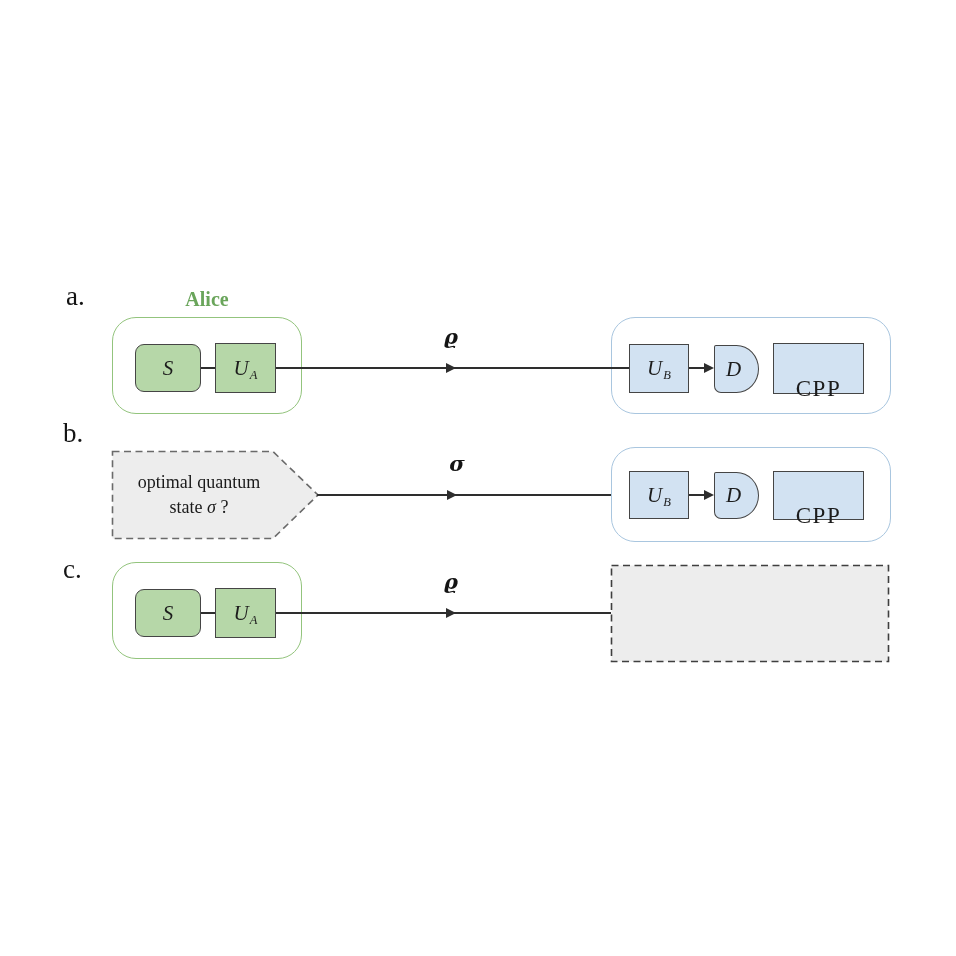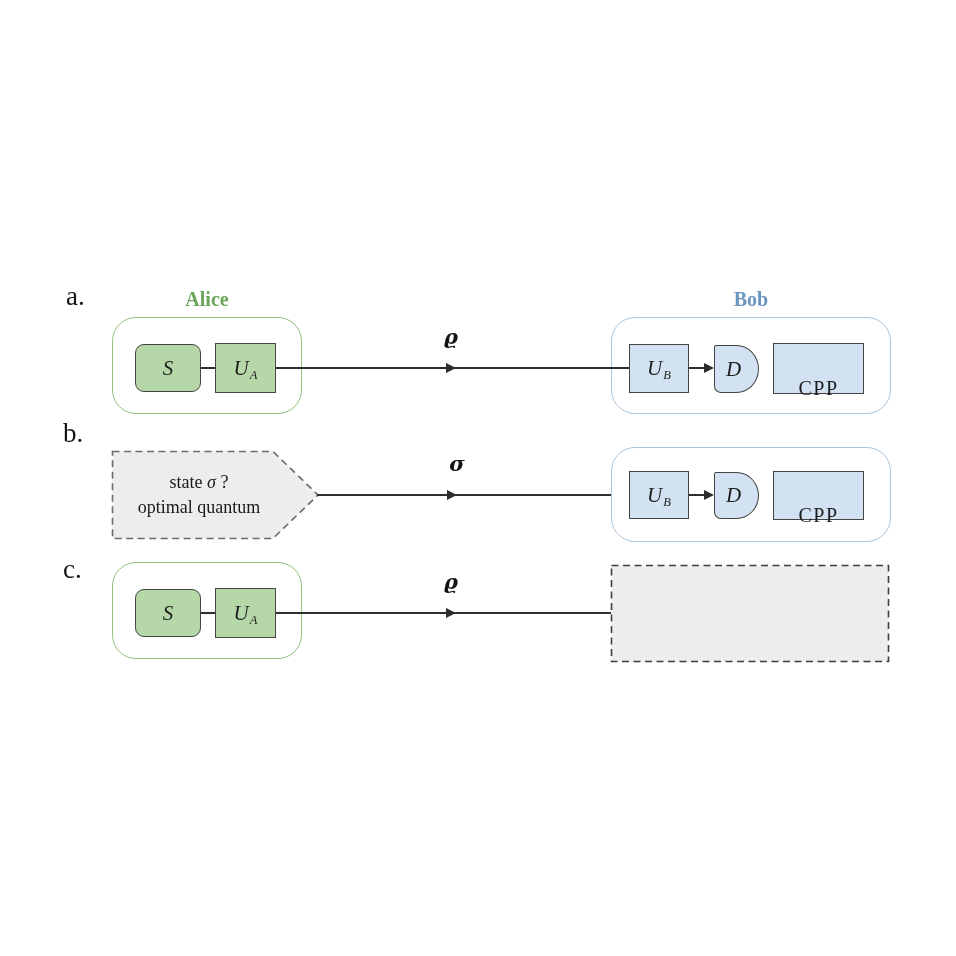--- a/index.html
+++ b/index.html
@@ -13,40 +13,39 @@
   .container{position:absolute;box-sizing:border-box;border-radius:24px;background:#ffffff;}
   .green-c{border:1.6px solid var(--alice-border);}
   .blue-c{border:1.6px solid var(--bob-border);}
   .chip{position:absolute;box-sizing:border-box;display:flex;align-items:center;justify-content:center;
         font-size:21px;font-style:italic;font-family:"Liberation Serif","DejaVu Serif",serif;}
   .green-chip{background:var(--alice-fill);border:1.6px solid var(--box-border);}
   .blue-chip{background:var(--bob-fill);border:1.6px solid var(--box-border);}
   .rounded{border-radius:9px;}
   .dshape{border-radius:2px 50% 50% 7px / 2px 50% 50% 7px;justify-content:flex-start;padding-left:11px;}
   .sub{font-size:12.5px;font-style:italic;transform:translateY(7px);margin-left:1px;display:inline-block;}
-  .cpp-text{font-style:normal;font-size:20px;letter-spacing:1.5px;margin-top:40px;}
+  .cpp-text{font-style:normal;font-size:23px;letter-spacing:1.5px;margin-top:40px;}
   .hline{position:absolute;height:2px;background:var(--line);}
   .arrowhead{position:absolute;width:0;height:0;border-top:5px solid transparent;
              border-bottom:5px solid transparent;border-left:10px solid var(--line);}
   .greek{position:absolute;width:34px;text-align:center;font-weight:bold;font-style:italic;
          font-size:21px;font-family:"DejaVu Serif",serif;color:#141414;line-height:1;}
   .q-text{position:absolute;text-align:center;font-size:18px;line-height:25px;color:#1a1a1a;}
   .q-map{position:absolute;display:flex;align-items:center;justify-content:center;
          font-size:20px;color:#1a1a1a;}
   .sym-it{font-style:italic;}
   .sym-b{font-weight:bold;}
 </style>
 </head>
 <body>
 
 <div class="page">
 
   <div class="panel-label" style="left:66px;top:283px">a.</div>
   <div class="group-title alice-title" style="left:112px;top:289px;width:190px">Alice</div>
-  <div class="group-title bob-title" style="left:611px;top:289px;width:280px">Bob</div>
 
   <div class="container green-c" style="left:112px;top:317px;width:190px;height:97px"></div>
   <div class="container blue-c" style="left:611px;top:317px;width:280px;height:97px"></div>
 
   <div class="hline" style="left:199px;top:367px;width:18px"></div>
   <div class="hline" style="left:274px;top:367px;width:356px"></div>
   <div class="arrowhead" style="left:446px;top:363px"></div>
   <div class="greek" style="left:434px;top:326px">ϱ</div>
   <div class="hline" style="left:687px;top:367px;width:19px"></div>
   <div class="arrowhead" style="left:704px;top:363px"></div>
@@ -68,22 +67,22 @@
   <div class="chip blue-chip" style="left:773px;top:343px;width:91px;height:51px">
     <span class="cpp-text">CPP</span>
   </div>
 
   <div class="panel-label" style="left:63px;top:420px">b.</div>
 
   <svg class="abs" style="left:111px;top:450px" width="209" height="90">
     <polygon points="1.5,1.5 162,1.5 207,45 162,88.5 1.5,88.5" fill="var(--dashed-fill)" stroke="var(--dashed-border-gray)" stroke-width="1.6" stroke-dasharray="7 4.5"></polygon>
   </svg>
   <div class="q-text" style="left:120px;top:470px;width:158px">
+    <div>optimal quantum</div>
     <div><span>state </span><span class="sym-it">σ</span><span> ?</span></div>
-    <div>optimal quantum</div>
   </div>
 
   <div class="hline" style="left:317px;top:494px;width:294px"></div>
   <div class="arrowhead" style="left:447px;top:490px"></div>
   <div class="greek" style="left:440px;top:453px">σ</div>
 
   <div class="container blue-c" style="left:611px;top:447px;width:280px;height:95px"></div>
   <div class="hline" style="left:687px;top:494px;width:19px"></div>
   <div class="arrowhead" style="left:704px;top:490px"></div>
 

